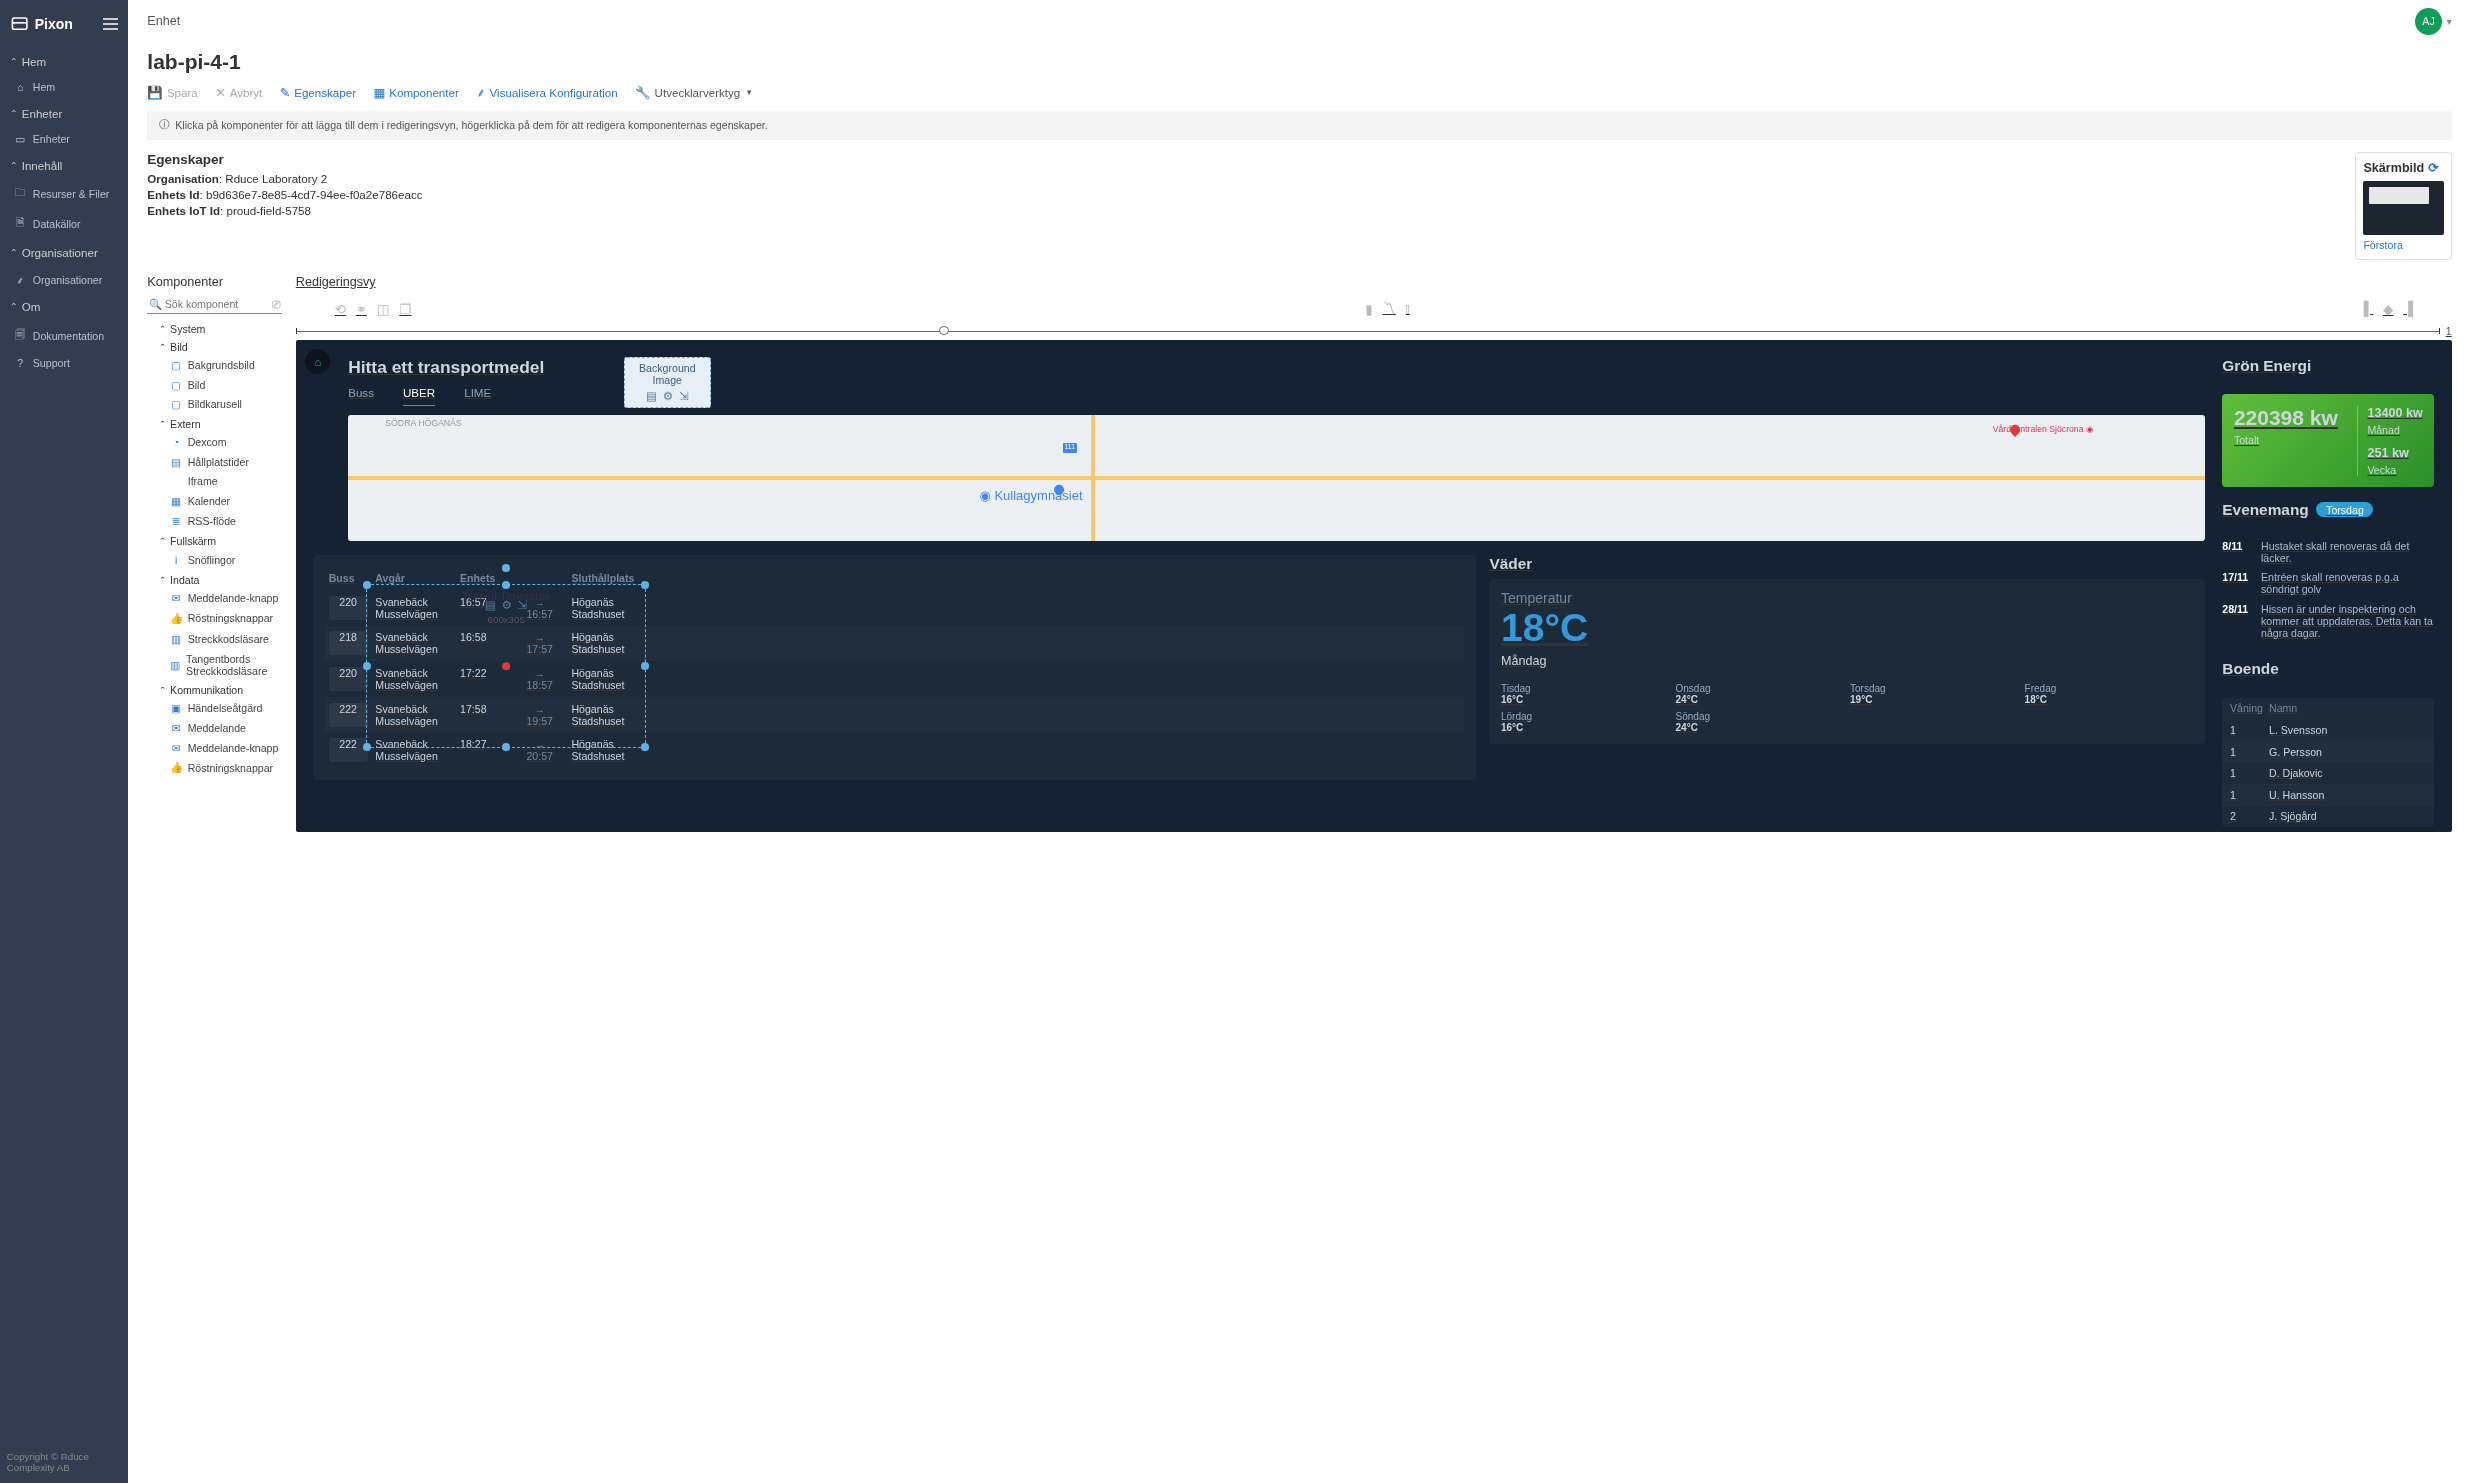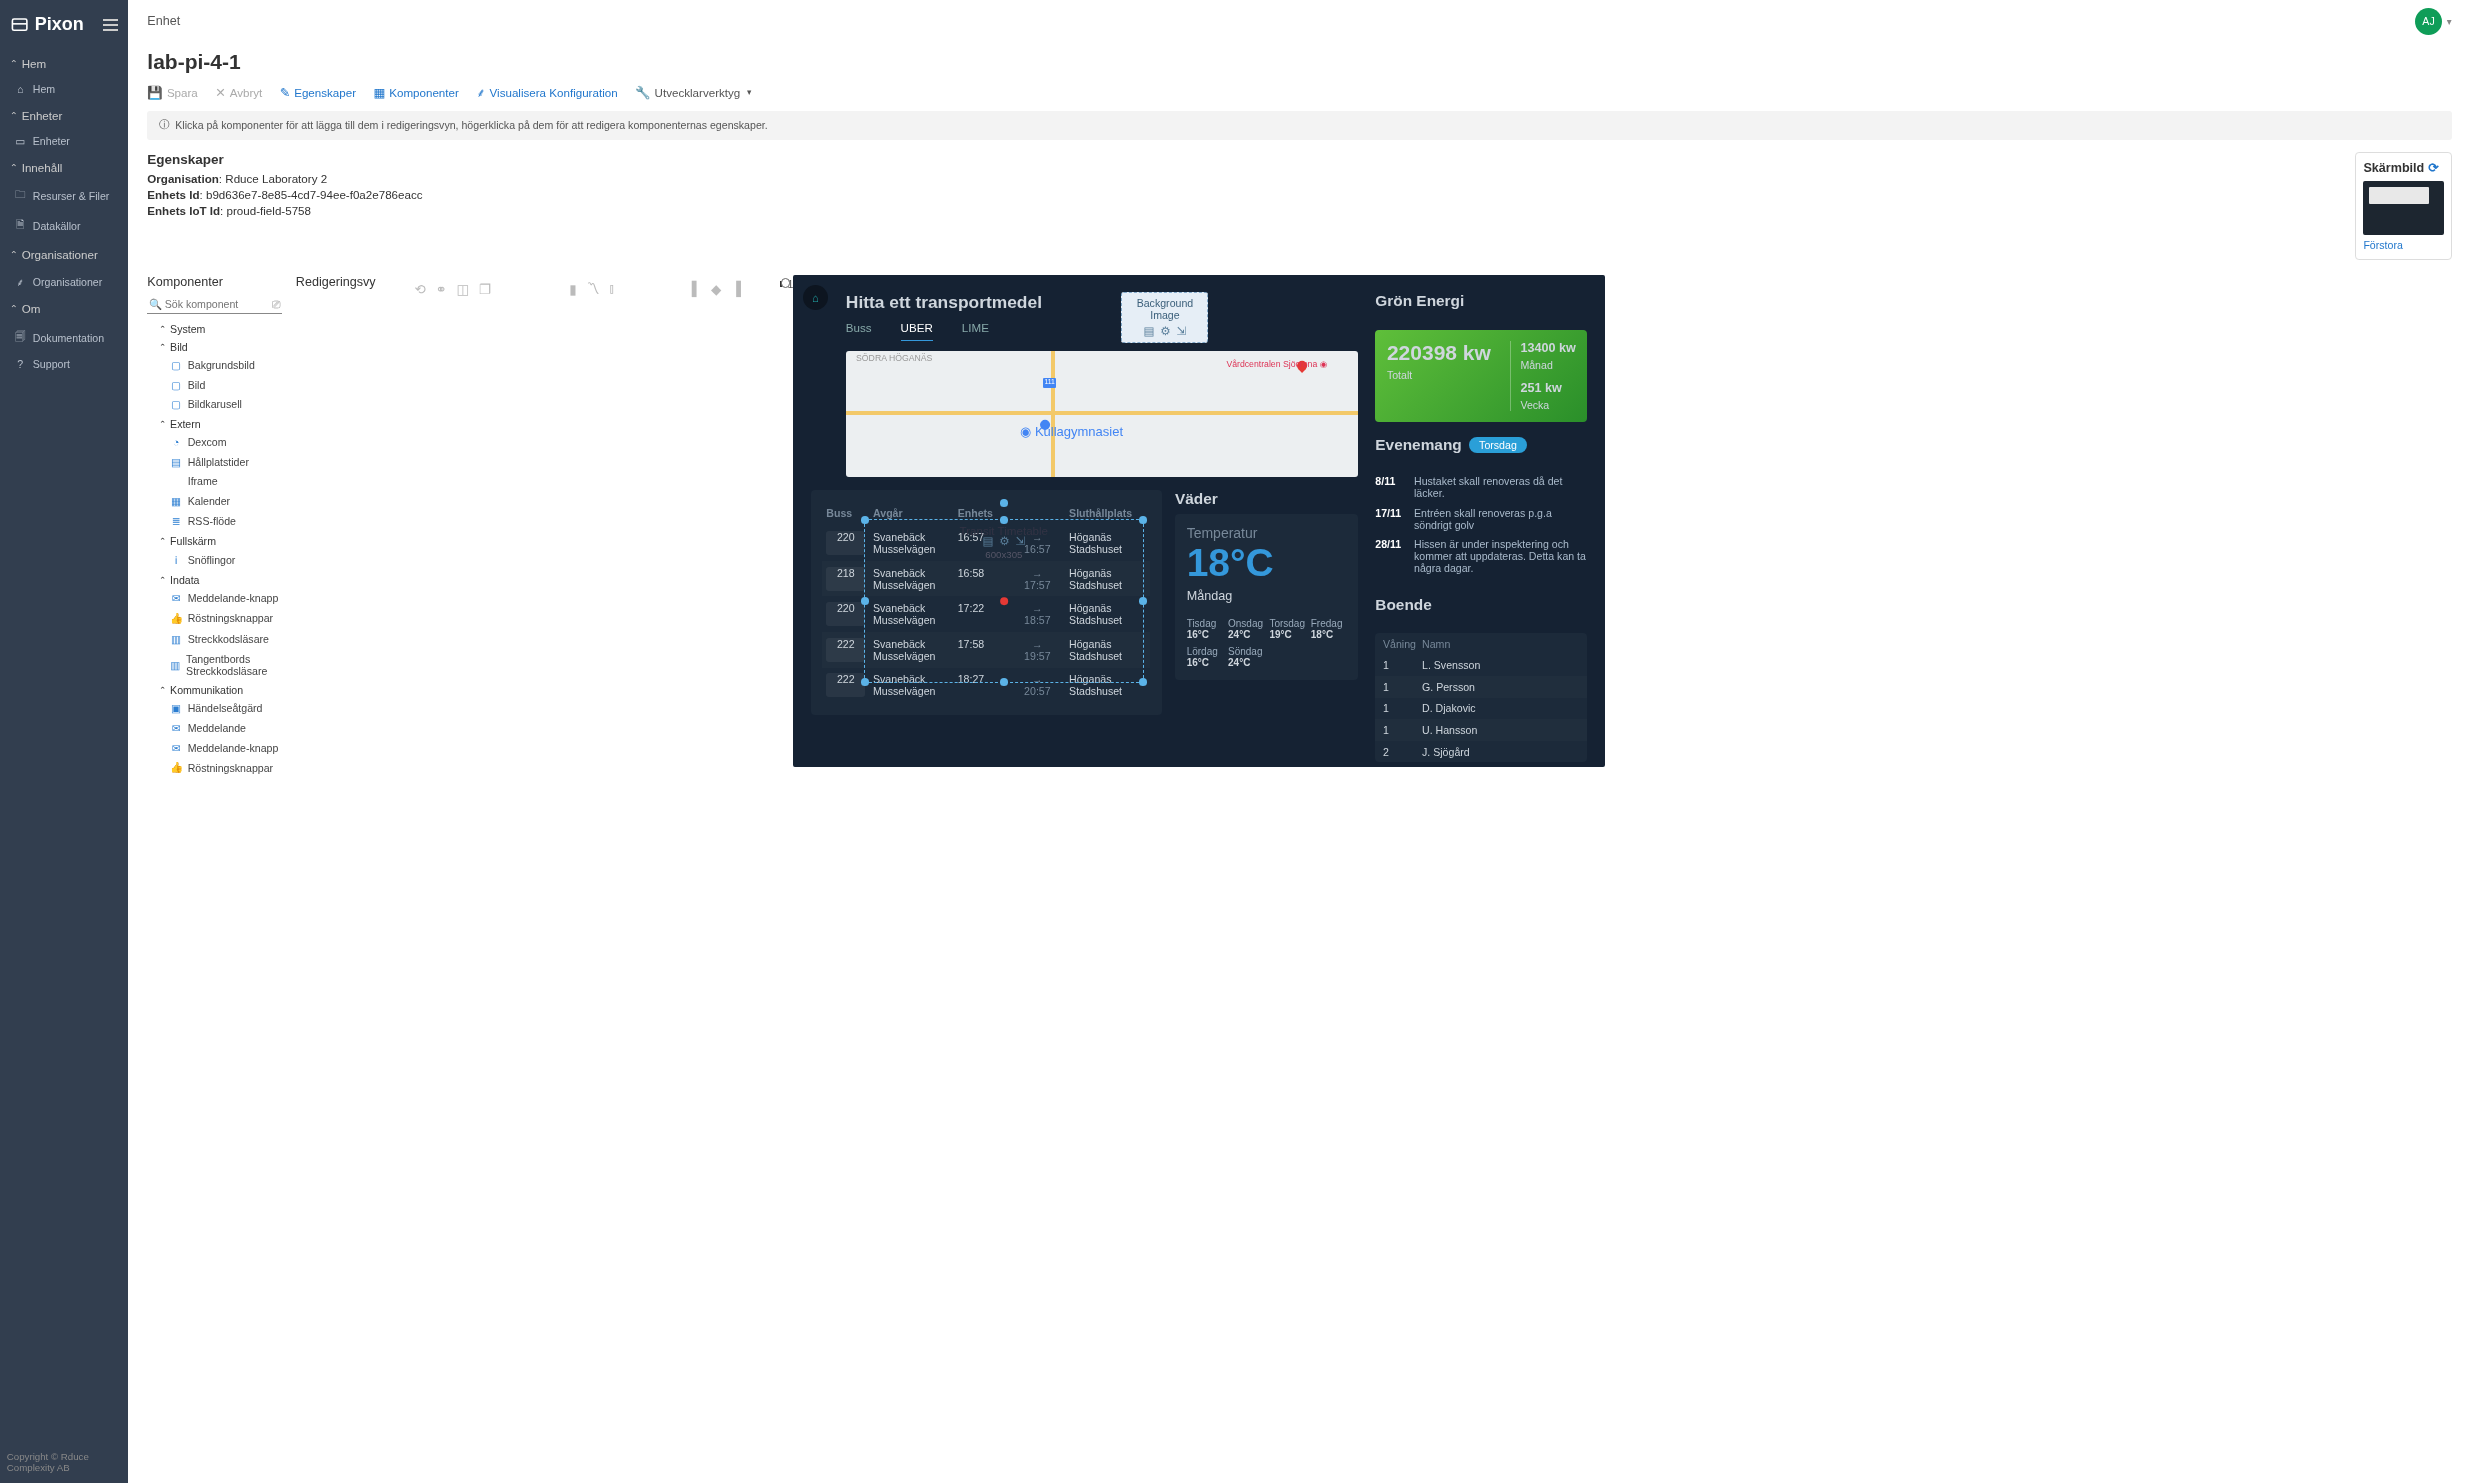--- a/index.html
+++ b/index.html
@@ -6,21 +6,21 @@
 body { font-family: "Segoe UI", Arial, sans-serif; font-size: 12.6px; color: #333; background: #fff; overflow: hidden; }
 
 
 .app { display: flex; height: 100vh; }
 .sidebar { width: 128px; background: #323e4f; color: #ccc; display: flex; flex-direction: column; padding: 9.7px 0 0 0; font-size: 11.6px; }
 .main { flex: 1; display: flex; flex-direction: column; background: #fff; }
 .content { flex: 1; padding: 9.7px 19.3px; overflow: auto; }
 
 
 .logo-row { display: flex; align-items: center; justify-content: space-between; padding: 4.8px 9.7px 13.5px 9.7px; color: #fff; }
-.logo { display: flex; align-items: center; font-size: 18px; font-weight: 600; }
+.logo { display: flex; align-items: center; font-size: 14px; font-weight: 600; }
 .logo svg { margin-right: 5.8px; }
 .hamburger { width: 15.4px; height: 11.6px; display: flex; flex-direction: column; justify-content: space-between; cursor: pointer; }
 .hamburger span { display: block; height: 1.9px; background: #ccc; }
 .sb-section { padding: 7.7px 9.7px; cursor: pointer; display: flex; align-items: center; }
 .sb-section .chev { margin-right: 3.9px; font-size: 9.7px; }
 .sb-item { padding: 5.8px 9.7px 5.8px 13.5px; display: flex; align-items: center; cursor: pointer; font-size: 10.6px; color:#b8c0cc; }
 .sb-item .ico { width: 13.5px; margin-right: 5.8px; display:inline-block; text-align:center; }
 .copyright { margin-top: auto; padding: 9.7px 6.8px; font-size: 9.7px; color: #888; }
 
 
@@ -57,21 +57,21 @@
 .comp-panel { width:135px; }
 .comp-panel h3, .editor-panel h3 { font-size:12.6px; font-weight:500; margin-bottom:5.8px;}
 .comp-search { position:relative; border-bottom:1px solid #888; margin-bottom:5.8px;}
 .comp-search input { width:100%; border:none; outline:none; font-size:10.6px; padding:2.9px 15.4px 2.9px 17.4px; }
 .comp-search .sico { position:absolute; left:1.9px; top:2.9px; font-size:10.6px; color:#888;}
 .comp-search .cico { position:absolute; right:1.9px; top:2.9px; font-size:10.6px; color:#888; cursor:pointer;}
 .comp-group { padding:3.9px 0 1.9px 11.6px; font-size:10.6px; display:flex; align-items:center; gap:3.9px; cursor:pointer; }
 .comp-item { padding:3.9px 0 3.9px 23px; font-size:10.6px; display:flex; align-items:center; gap:5.8px; cursor:pointer; color:#444;}
 .comp-item .cico { color:#2a7dd1; width:11.6px; text-align:center;}
 
-.editor-panel { flex:1; display:flex; flex-direction:row; }
+.editor-panel { flex:1; display:flex; flex-direction:column;text-decoration:underline; }
 .editor-tools { display:flex; justify-content:space-between; padding:5.8px 0;}
 .editor-tools .grp { display:flex; gap:9.7px; color:#bbb; font-size:13.5px; margin:0 39px;}
 .editor-tools .grp span { cursor:pointer;}
 .slider-row { position:relative; height:17.4px; display:flex; align-items:center;}
 .slider-track { flex:1; height:1px; background:#666; position:relative;}
 .slider-thumb { width:9.7px;height:9.7px;border-radius:50%;background:#fff;border:1px solid #666;position:absolute;left:30%;top:-4.8px;}
 .slider-val { font-size:10.6px; color:#555; margin-left:5.8px;}
 .tick { width:1px;height:5.8px;background:#333;}
 
 

